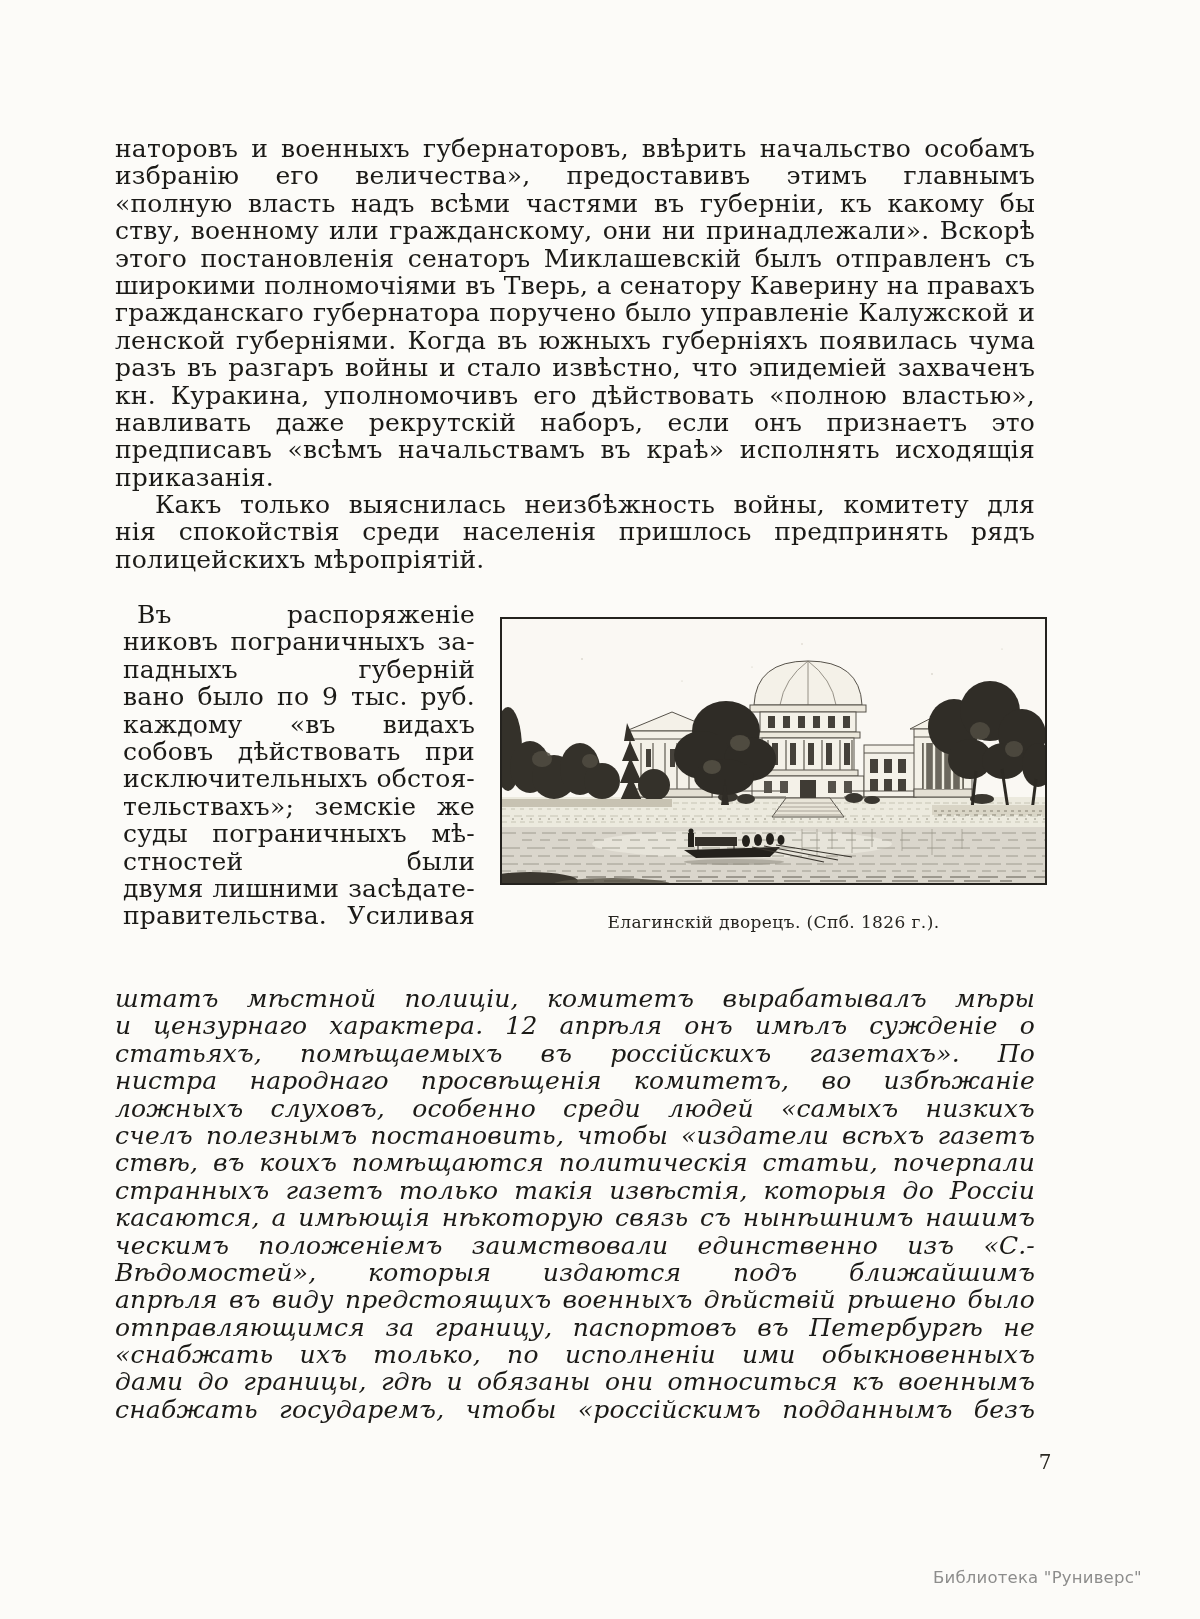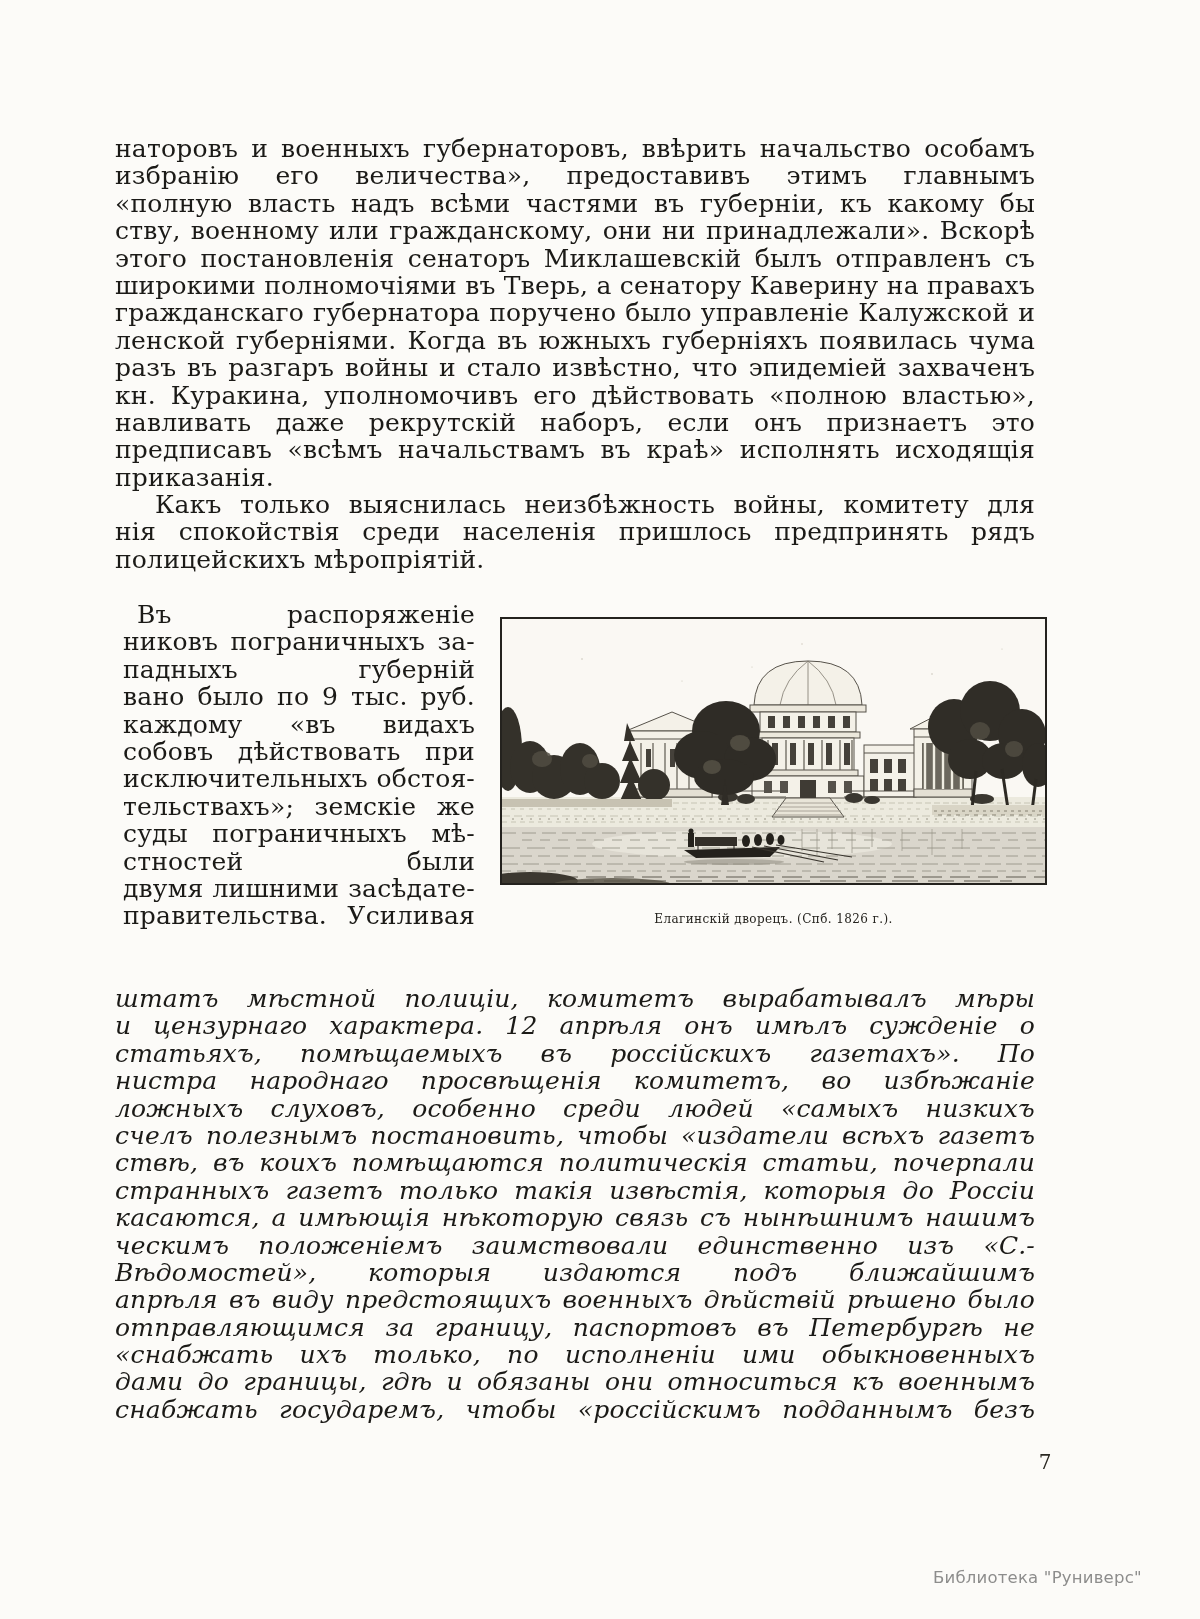--- a/index.html
+++ b/index.html
@@ -19,21 +19,21 @@
   #upper-text{left:115px;top:135px;width:920px;}
   #left-column{left:123px;top:601px;width:352px;}
   #lower-text{left:115px;top:985px;width:920px;font-style:italic;}
   figure.engraving{
     position:absolute;left:500px;top:617px;width:547px;height:268px;
     margin:0;border:2px solid #24221e;box-sizing:border-box;background:#faf8f3;
   }
   figure.engraving svg{display:block;width:100%;height:100%;}
   .caption{
     position:absolute;left:500px;top:912px;width:547px;
-    text-align:center;font-size:12px;letter-spacing:.4px;color:#26241f;
+    text-align:center;font-size:17px;letter-spacing:.4px;color:#26241f;
   }
   .page-number{
     position:absolute;left:1030px;top:1450px;width:30px;
     font-size:20px;text-align:center;color:#2a2822;
   }
   .watermark{
     position:absolute;left:933px;top:1568px;
     font-family:"DejaVu Sans","Liberation Sans",sans-serif;
     font-size:16.5px;color:#8d8d8c;letter-spacing:.2px;
   }

